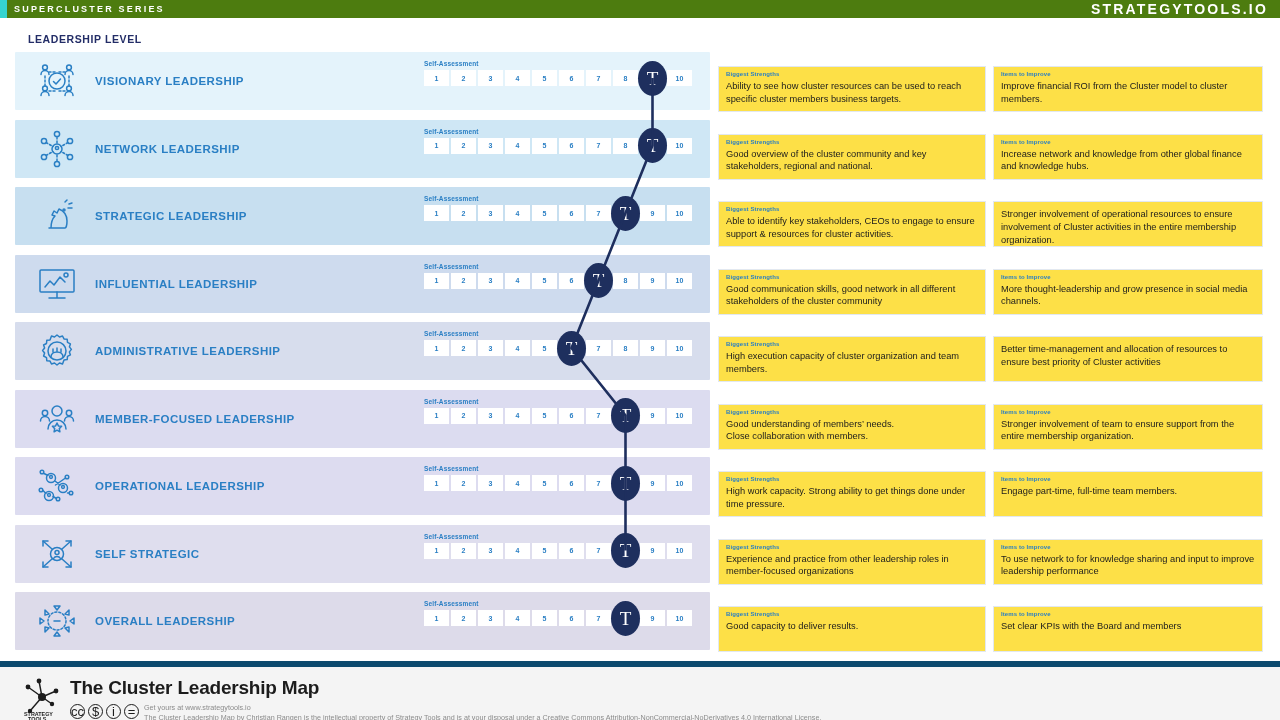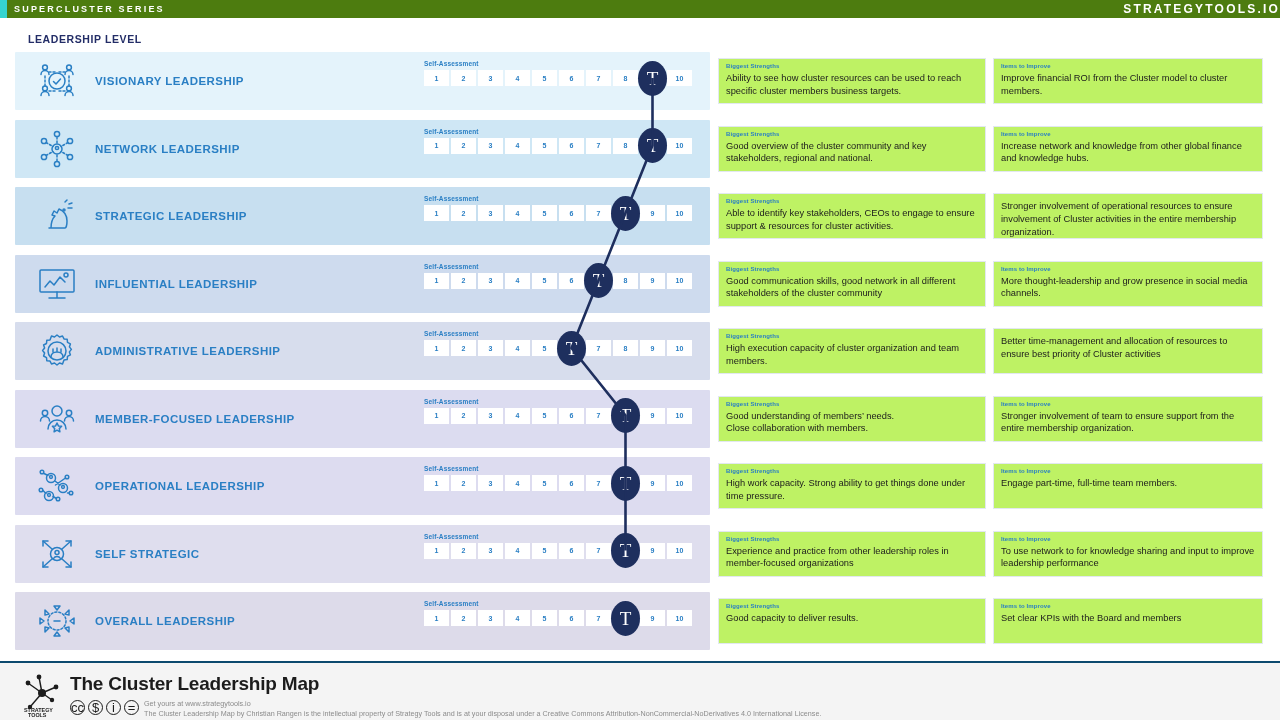--- a/index.html
+++ b/index.html
@@ -19,21 +19,22 @@
   }
   .topbar-accent {
     position: absolute; left: 0; top: 0; width: 7px; height: 18px;
     background: #35d4cf;
   }
   .topbar-left {
     margin-left: 14px;
     color: #ffffff; font-size: 9px; font-weight: bold; letter-spacing: 2.2px;
   }
   .topbar-right {
-    color: #ffffff; font-size: 12px; font-weight: bold; letter-spacing: 2.2px;
+    margin-right: 12px;
+    color: #ffffff; font-size: 14px; font-weight: bold; letter-spacing: 2.2px;
   }
 
   
   .section-title {
     position: absolute; left: 28px; top: 33px;
     color: #232d67; font-size: 10.5px; font-weight: bold; letter-spacing: 0.6px;
   }
 
   
   .rows { position: absolute; left: 0; top: 52px; width: 1280px; }
@@ -92,43 +93,43 @@
     z-index: 6;
     line-height: 1;
   }
   .connector-layer {
     position: absolute; left: 0; top: 0; width: 1280px; height: 600px;
     pointer-events: none; z-index: 4;
   }
 
   
   .txtbox {
-    position: absolute; top: 6px;
+    position: absolute; top: 14px;
     height: 46px;
-    background: #bef264;
+    background: #fde047;
     border: 1px solid #e2e8f0;
     padding: 4px 7px 4px 7px;
   }
   .txtbox.strengths { left: 718px; width: 268px; }
   .txtbox.improve   { left: 993px; width: 270px; }
   .txt-label {
     color: #2a7fc4; font-size: 6px; font-weight: bold; letter-spacing: 0.1px;
     margin-bottom: 1px; height: 8px;
   }
   .txt-body {
     color: #1c1c1c; font-size: 9.3px; line-height: 12.5px;
     white-space: pre-line;
   }
   .txtbox.no-label .txt-body { font-size: 9.3px; line-height: 13px; padding-top: 2px; }
 
   
   .footer {
     position: absolute; left: 0; top: 661px; width: 1280px; height: 59px;
     background: #f4f4f4;
-    border-top: 2px solid #0c4a6e;
+    border-top: 6px solid #0c4a6e;
   }
   .footer-logo { position: absolute; left: 14px; top: 6px; width: 56px; height: 48px; }
   .footer-title {
     position: absolute; left: 70px; top: 10px;
     color: #1c1c1c; font-size: 19px; font-weight: bold; letter-spacing: -0.2px;
   }
   .cc-row { position: absolute; left: 70px; top: 37px; display: flex; gap: 3px; align-items: center; }
   .cc-badge {
     width: 15px; height: 15px; border-radius: 50%;
     border: 1.3px solid #1c1c1c;

